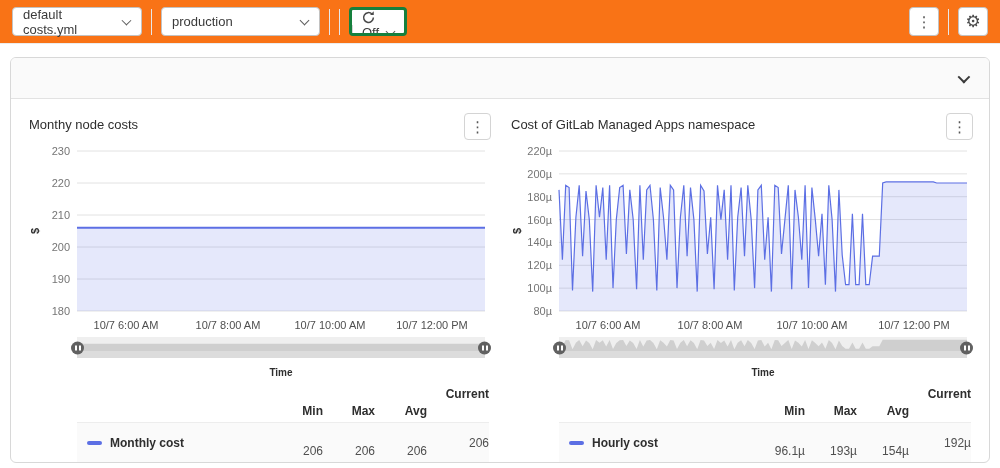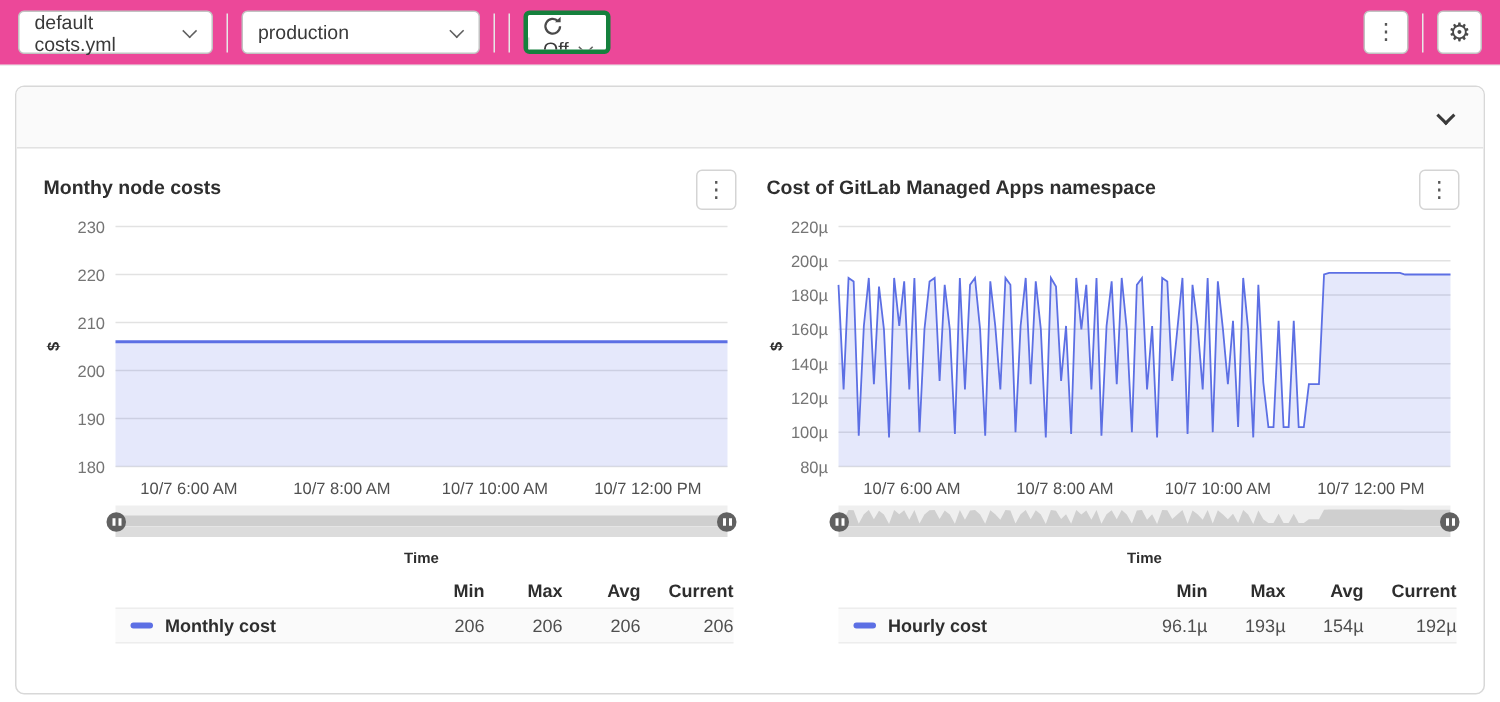--- a/index.html
+++ b/index.html
@@ -1,21 +1,21 @@
 <!DOCTYPE html>
 <html><head>
 <meta charset="utf-8">
 <style>
   * { margin:0; padding:0; box-sizing:border-box; }
   html,body { width:1000px; height:468px; background:#fff; overflow:hidden;
     font-family:"Liberation Sans", sans-serif; }
 
   
   .topbar { height:44px; display:flex; align-items:center; padding:0 12px; gap:9px;
-    border-bottom:1px solid #ececec; background:#ec4899; }
+    border-bottom:1px solid #ececec; background:#f97316; }
   .ctl { height:29px; border:1px solid #c2c2c2; border-radius:4px; background:#fff;
     display:flex; align-items:center; justify-content:space-between; padding:0 10px;
     font-size:13px; color:#3a3a3a; cursor:pointer; }
   .w1{width:130px}.w2{width:159px}.w3{width:124px}
   .chev { width:7px; height:7px; border-right:1.5px solid #5e5e5e; border-bottom:1.5px solid #5e5e5e;
     transform:rotate(45deg); display:inline-block; margin:-3px 1px 0 8px; }
   .vdiv { width:1px; height:26px; background:#e7e7e7; }
   .btn-group { height:29px; border:3px solid #15803d; border-radius:4px; background:#fff;
     display:flex; align-items:stretch; overflow:hidden;flex-direction:column; }
   .btn-group .seg { display:flex; align-items:center; padding:0 9px; font-size:13px; color:#3a3a3a; cursor:pointer;}
@@ -31,21 +31,21 @@
     height:406px; overflow:hidden; }
   .card-header { height:41px; background:#fafafa; border-bottom:1px solid #e2e2e2;
     display:flex; align-items:center; padding:0 22px 0 18px; }
   .card-title { font-size:15px; font-weight:bold; color:#2e2e2e; }
   .hdr-chev { margin-left:auto; width:9px; height:9px; border-right:2px solid #3a3a3a;
     border-bottom:2px solid #3a3a3a; transform:rotate(45deg) translateY(-2px); cursor:pointer; }
 
   .panels { display:flex; gap:20px; padding:14px 18px 0 18px; }
   .panel { width:462px; }
   .panel-head { display:flex; align-items:flex-start; justify-content:space-between; height:30px; }
-  .panel-title { font-size:13px; font-weight:bold; color:#2e2e2e; padding-top:4px; }
+  .panel-title { font-size:13px; font-weight:normal; color:#2e2e2e; padding-top:4px; }
   .panel-kebab { width:27px; height:27px; border:1px solid #d4d4d4; border-radius:4px; background:#fff;
     display:flex; align-items:center; justify-content:center; cursor:pointer; }
 
   svg.chart { display:block; }
   .ytick { font-size:11px; fill:#757575; font-family:"Liberation Sans",sans-serif; }
   .xtick { font-size:11px; fill:#4f4f4f; font-family:"Liberation Sans",sans-serif; }
   .ylab  { font-size:11px; font-weight:bold; fill:#2e2e2e; font-family:"Liberation Sans",sans-serif; }
 
   .plotcol { margin-left:48px; width:408px; }
   .slider { position:relative; height:21px; margin-top:2px; }
@@ -54,21 +54,21 @@
   .handle { position:absolute; top:50%; transform:translateY(-50%); width:13px; height:13px;
     border-radius:50%; background:#616161; display:flex; align-items:center; justify-content:center;
     gap:2px; cursor:ew-resize; z-index:2; }
   .handle i { width:2px; height:5px; background:#fff; display:block; }
   .hl { left:-6px; } .hr { right:-6px; }
   .time-label { text-align:center; font-size:10px; font-weight:bold; color:#2e2e2e; margin:9px 0 7px 0; }
 
   .legend { margin:0 2px 0 48px; }
   .lg-head { display:flex; font-size:12px; font-weight:bold; color:#2e2e2e; padding:2px 0 4px 0; }
   .lg-name { flex:1; display:flex; align-items:center; }
-  .col { width:52px; text-align:right; } .colc { width:62px; text-align:right; }
+  .col { width:52px; text-align:right;margin-top:17px; } .colc { width:62px; text-align:right; }
   .lg-row { display:flex; align-items:center; background:#fafafa; border-top:1px solid #ededed;
     border-bottom:1px solid #ededed; padding:4px 0; font-size:12px; color:#4f4f4f; cursor:pointer; }
   .swatch { width:15px; height:4px; border-radius:2px; margin:0 8px 0 10px; }
   .series-name { font-weight:bold; color:#2e2e2e; font-size:12px; }
 </style>
 </head>
 <body>
 
 <div class="topbar">
   <div class="ctl w1">

